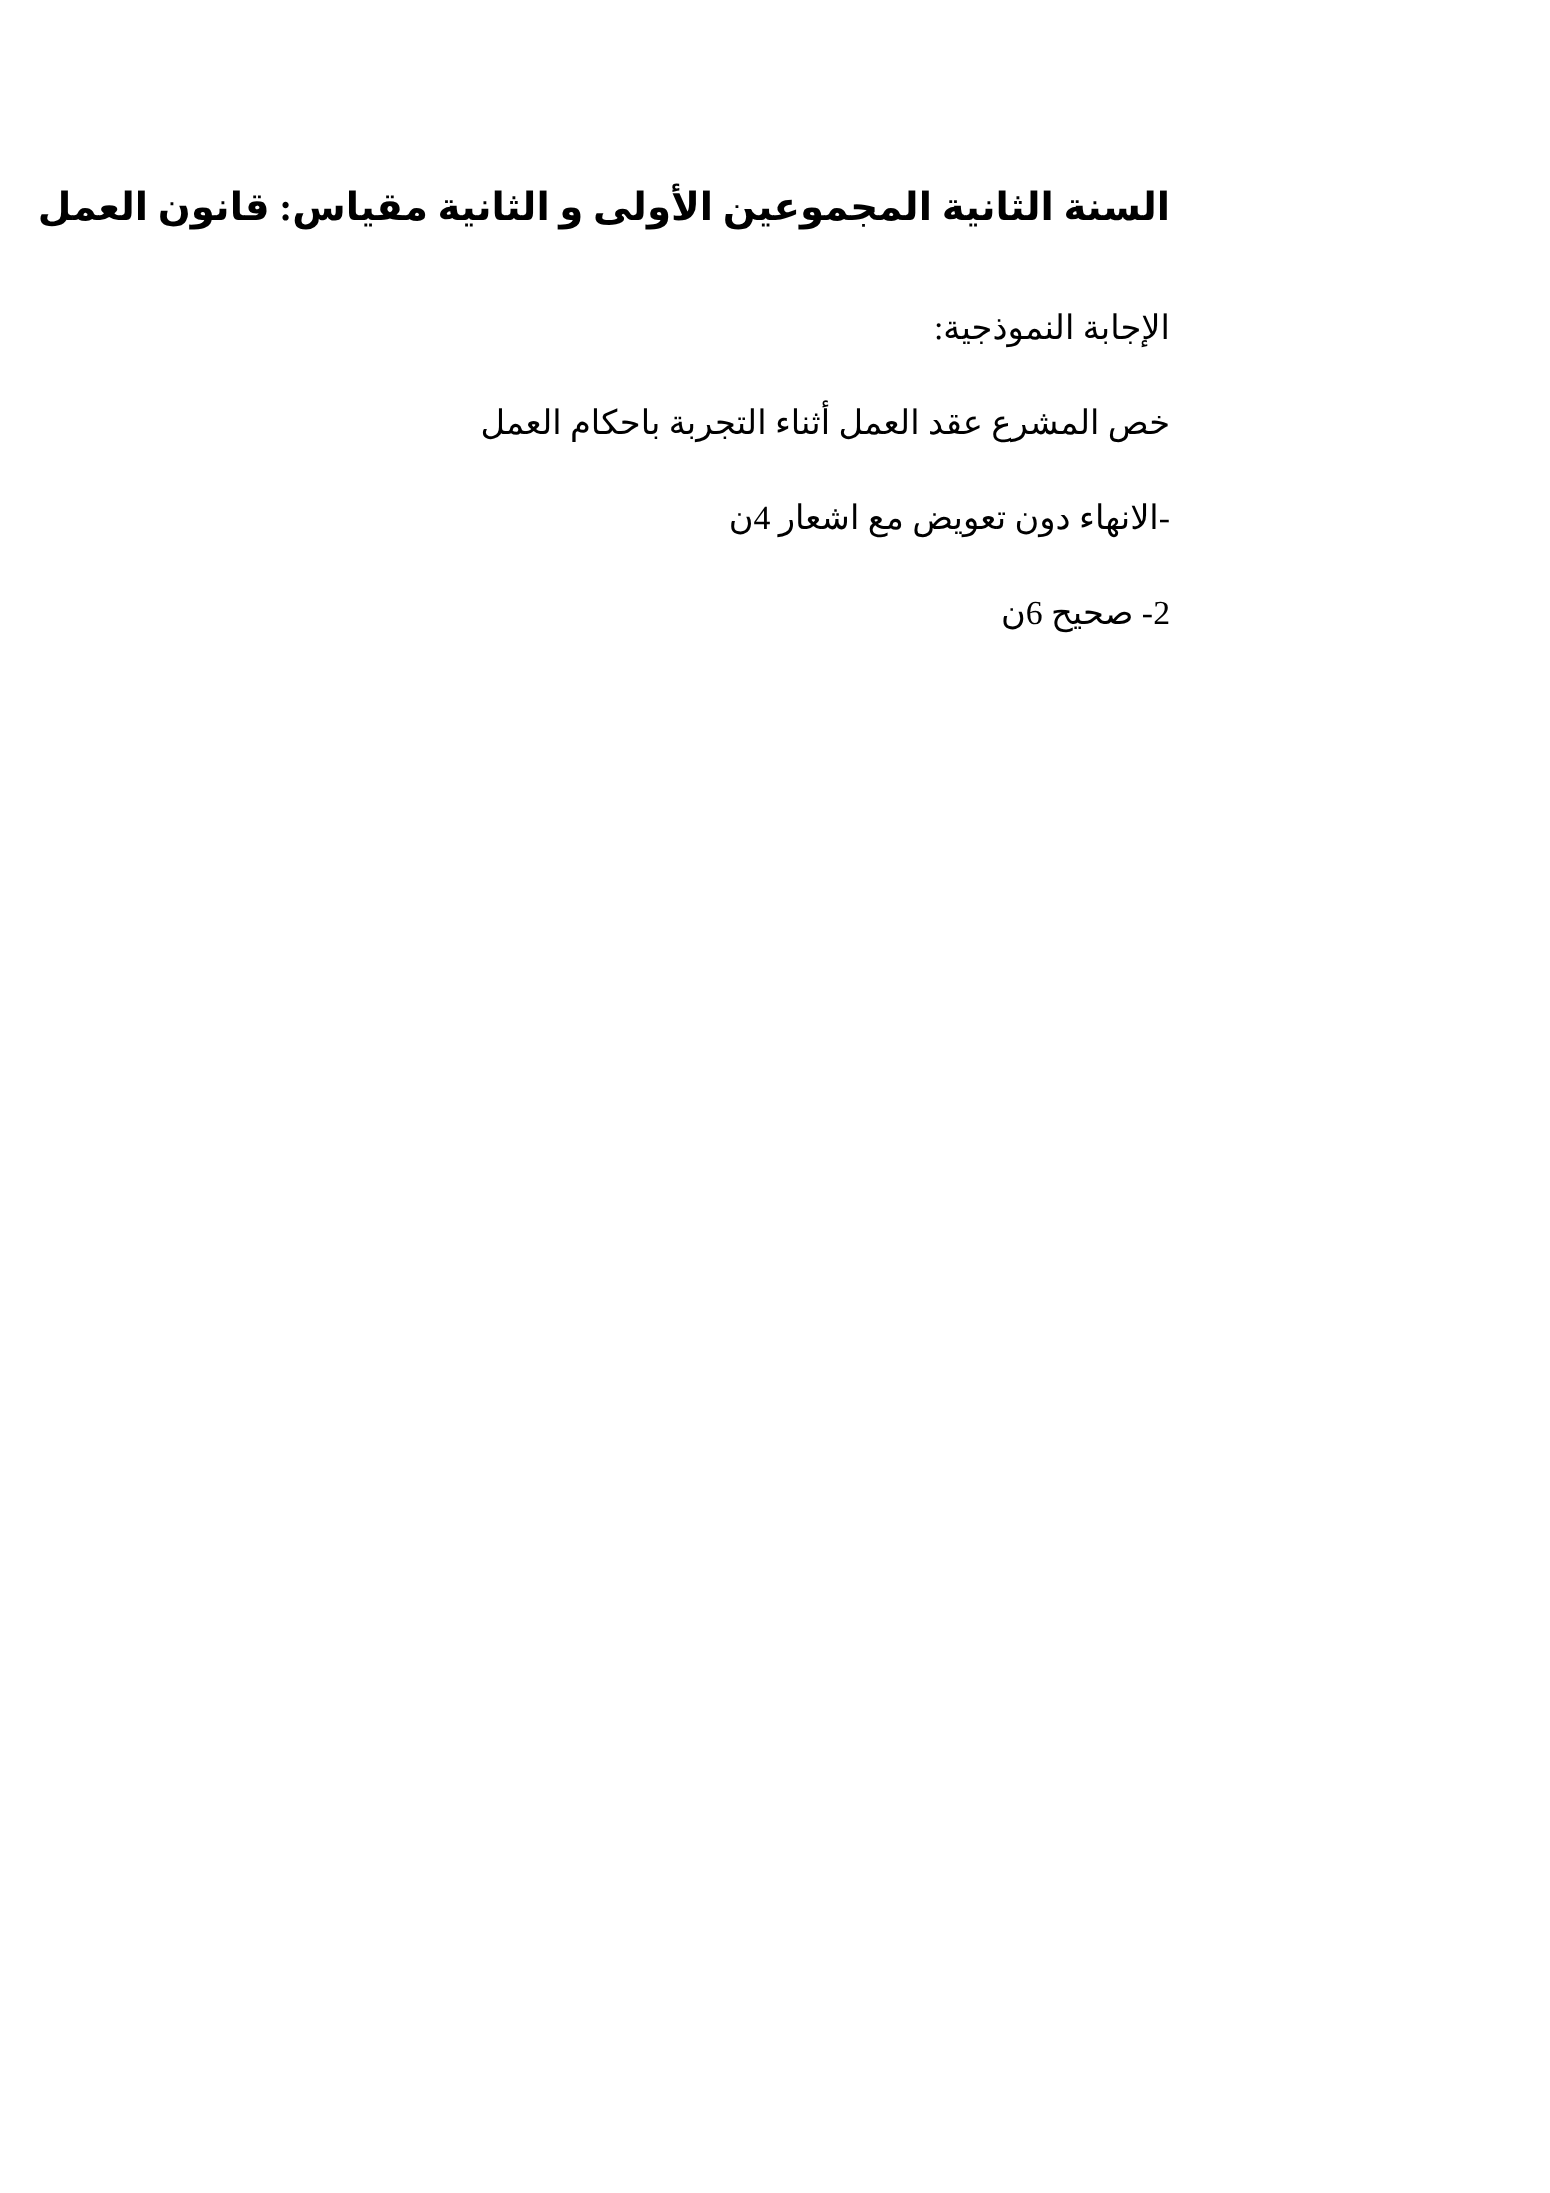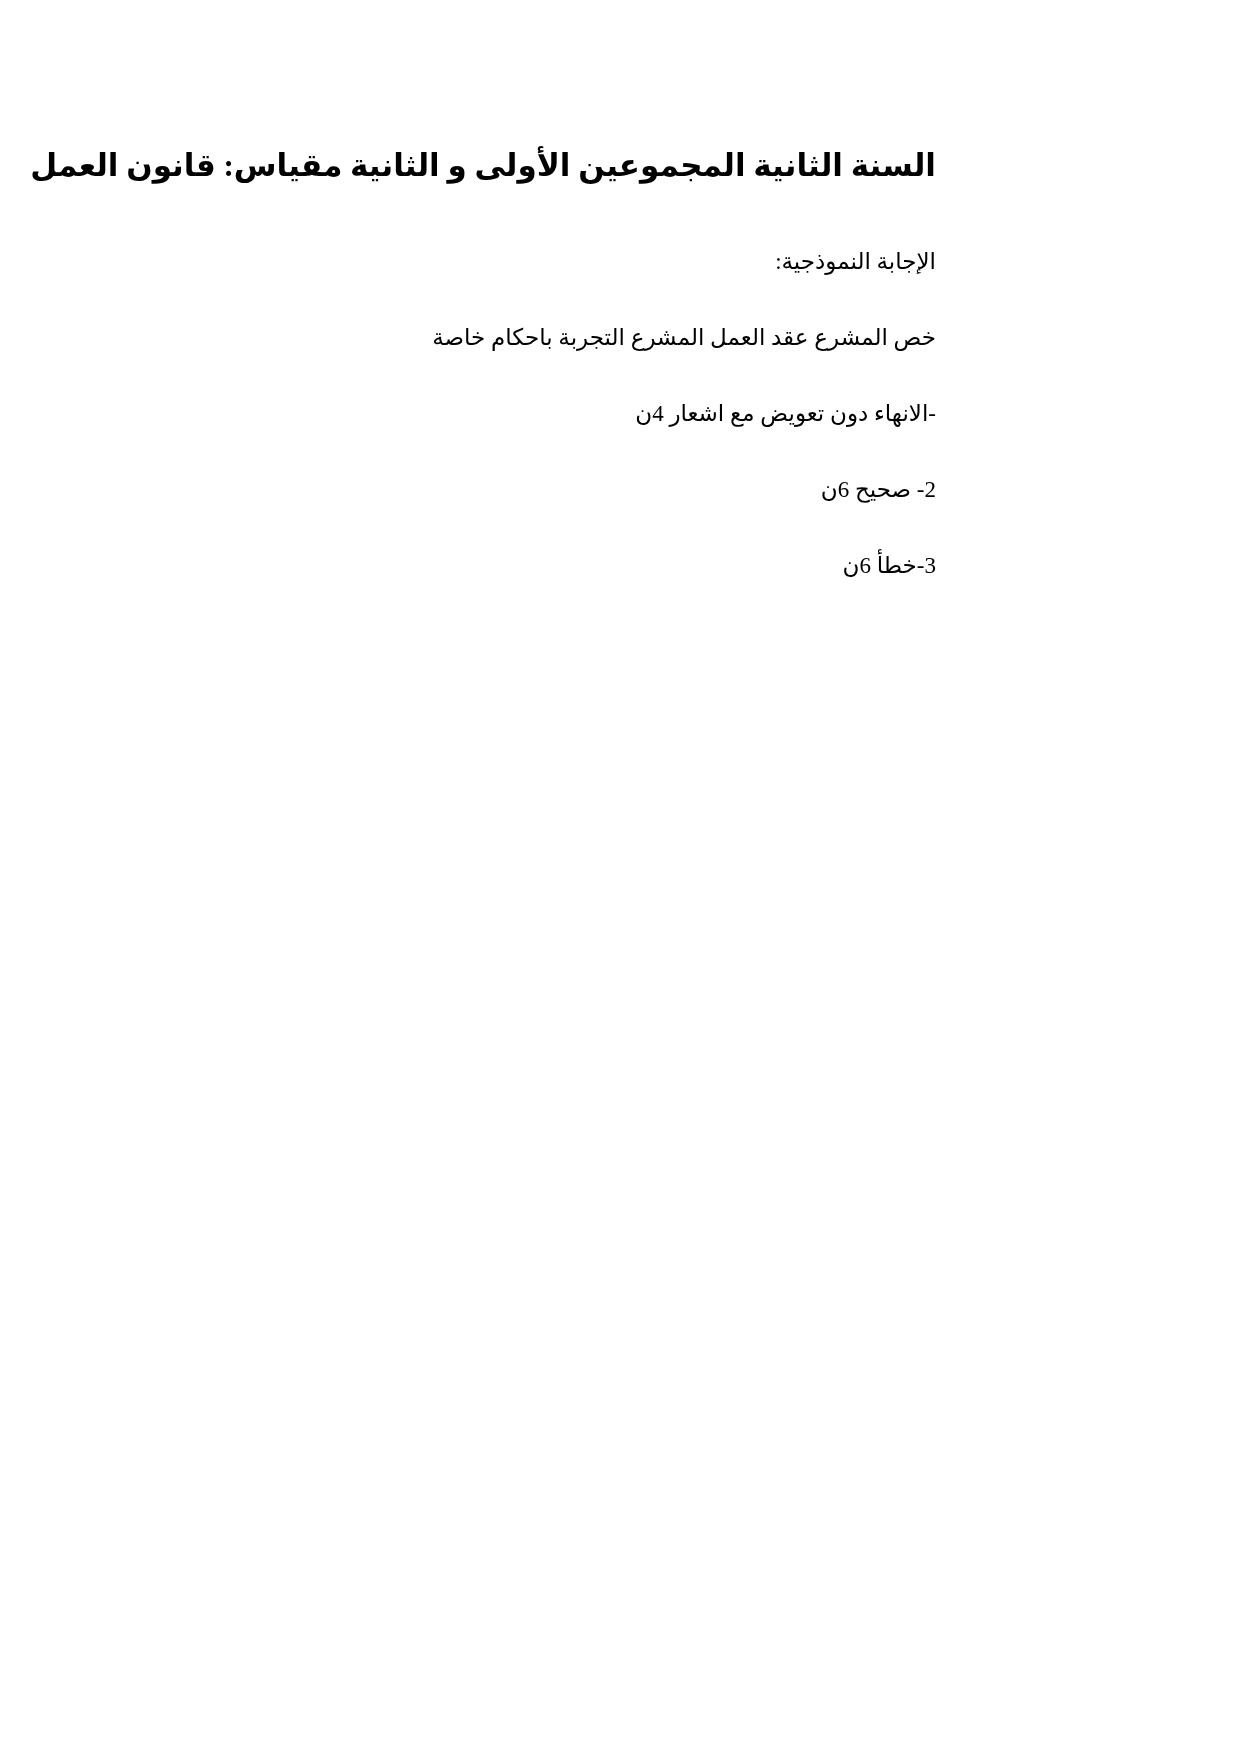--- a/index.html
+++ b/index.html
@@ -22,43 +22,42 @@
   }
   .doc-title {
     font-size: 31px;
     font-weight: bold;
     text-align: center;
     line-height: 48px;
     margin: 0 0 52px 0;
     white-space: nowrap;
   }
   .doc-line {
-    font-size: 23px;
+    font-size: 27px;
     line-height: 40px;
     margin: 0 0 36px 0;
     text-align: right;
     white-space: nowrap;
   }
 </style>
 </head>
 <body>
 
 <div class="page">
   <div class="content">
 
     <p class="doc-title">السنة الثانية المجموعين الأولى و الثانية مقياس: قانون العمل</p>
 
     <p class="doc-line">الإجابة النموذجية:</p>
 
 
-    <p class="doc-line">خص المشرع عقد العمل المشرع التجربة باحكام خاصة</p>
+    <p class="doc-line">خص المشرع عقد العمل أثناء التجربة باحكام العمل</p>
 
 
     <p class="doc-line">-الانهاء دون تعويض مع اشعار 4ن</p>
 
     <p class="doc-line">2- صحيح 6ن</p>
 
 
-    <p class="doc-line">3-خطأ 6ن</p>
 
 
   </div>
 </div>
 
 </body></html>

